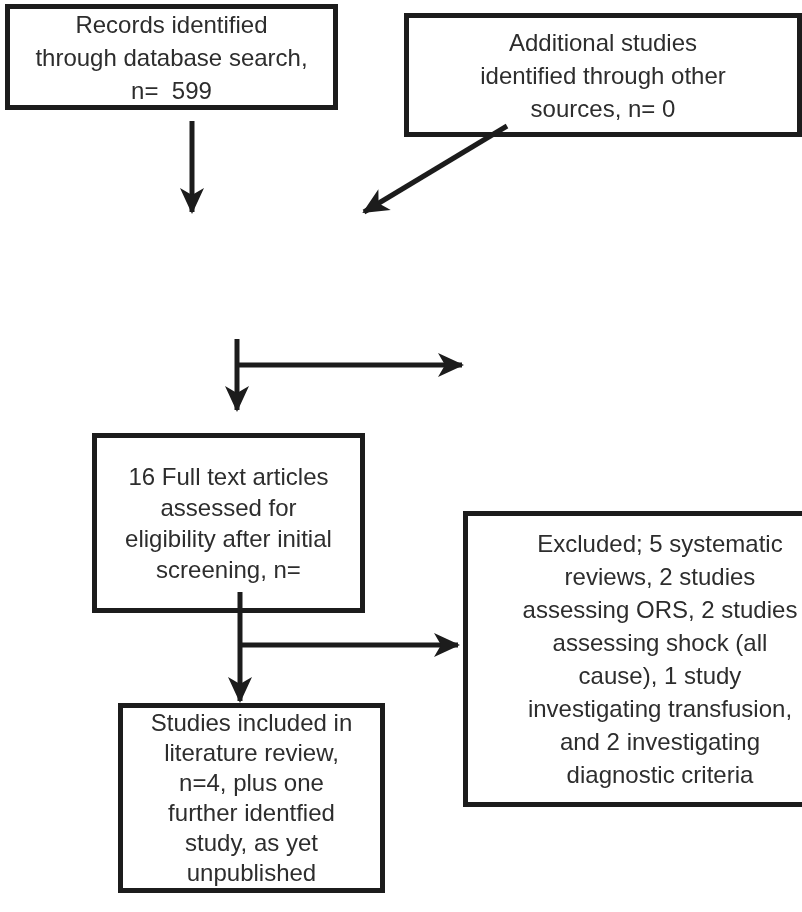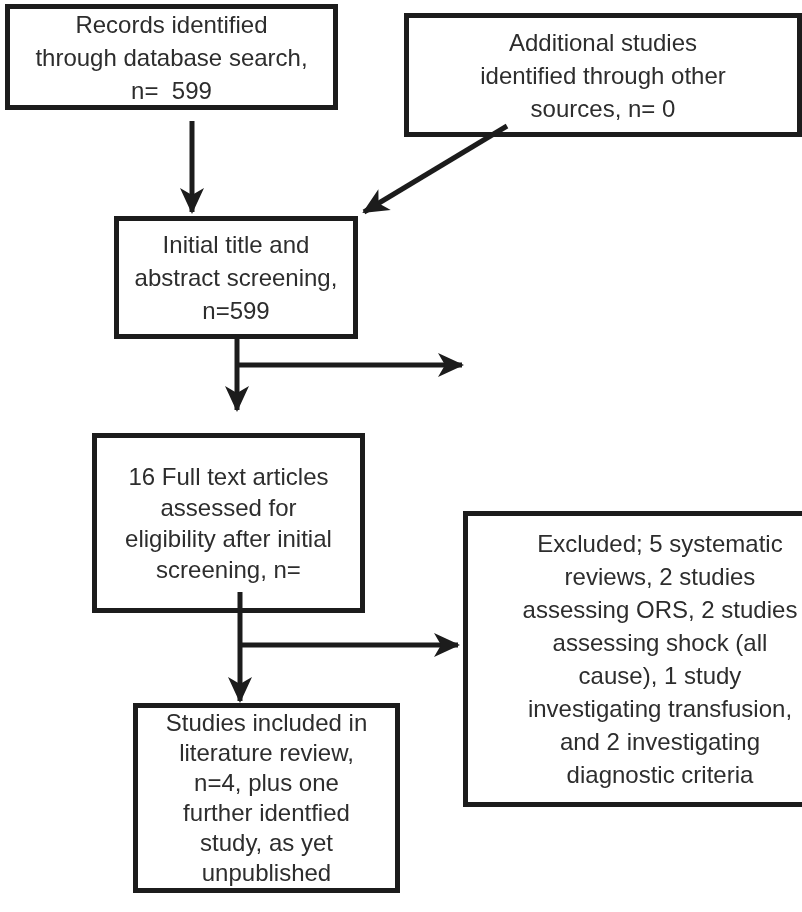--- a/index.html
+++ b/index.html
@@ -45,21 +45,21 @@
     line-height: 33px;
     color: var(--text, #2d2d2d);
   }
   
   #n-records   { left: 5px;   top: 4px;   width: 333px; height: 106px; }
   #n-additional{ left: 376px; top: 13px;   width: 398px; height: 124px; margin-left: 28px; }
   #n-screening { left: 114px; top: 216px; width: 244px; height: 123px; }
   #n-excl-init { left: 467px; top: 287px; width: 318px; height: 125px; }
   #n-fulltext  { left: 92px;  top: 413px; width: 273px; height: 180px; line-height: 31px; margin-top: 20px; }
   #n-excl-full { left: 463px; top: 511px; width: 394px; height: 296px; }
-  #n-included  { left: 118px; top: 703px; width: 267px; height: 190px; line-height: 30px; margin-left: 15px; }
+  #n-included  { left: 118px; top: 703px; width: 267px; height: 190px; line-height: 30px; }
 </style>
 </head>
 <body>
 
 <div class="stage" style="--ink: #1c1c1c; --text: #2d2d2d; --bg: #ffffff;">
 
   <svg class="arrows" width="802" height="912" viewBox="0 0 802 912" aria-hidden="true">
     <defs>
       <marker id="ah" markerUnits="userSpaceOnUse" markerWidth="30" markerHeight="26" refX="25" refY="13" orient="auto">
         <path d="M1,1 L27,13 L1,25 L8,13 Z"></path>
@@ -74,23 +74,20 @@
   </svg>
 
   <div class="node" id="n-records">Records identified
 through database search,
 n=  599</div>
 
   <div class="node" id="n-additional">Additional studies
 identified through other
 sources, n= 0</div>
 
-  <div class="node" id="n-screening">Initial title and
-abstract screening,
-n=599</div>
 
 
   <div class="node" id="n-fulltext">16 Full text articles
 assessed for
 eligibility after initial
 screening, n=</div>
 
   <div class="node" id="n-excl-full">Excluded; 5 systematic
 reviews, 2 studies
 assessing ORS, 2 studies

